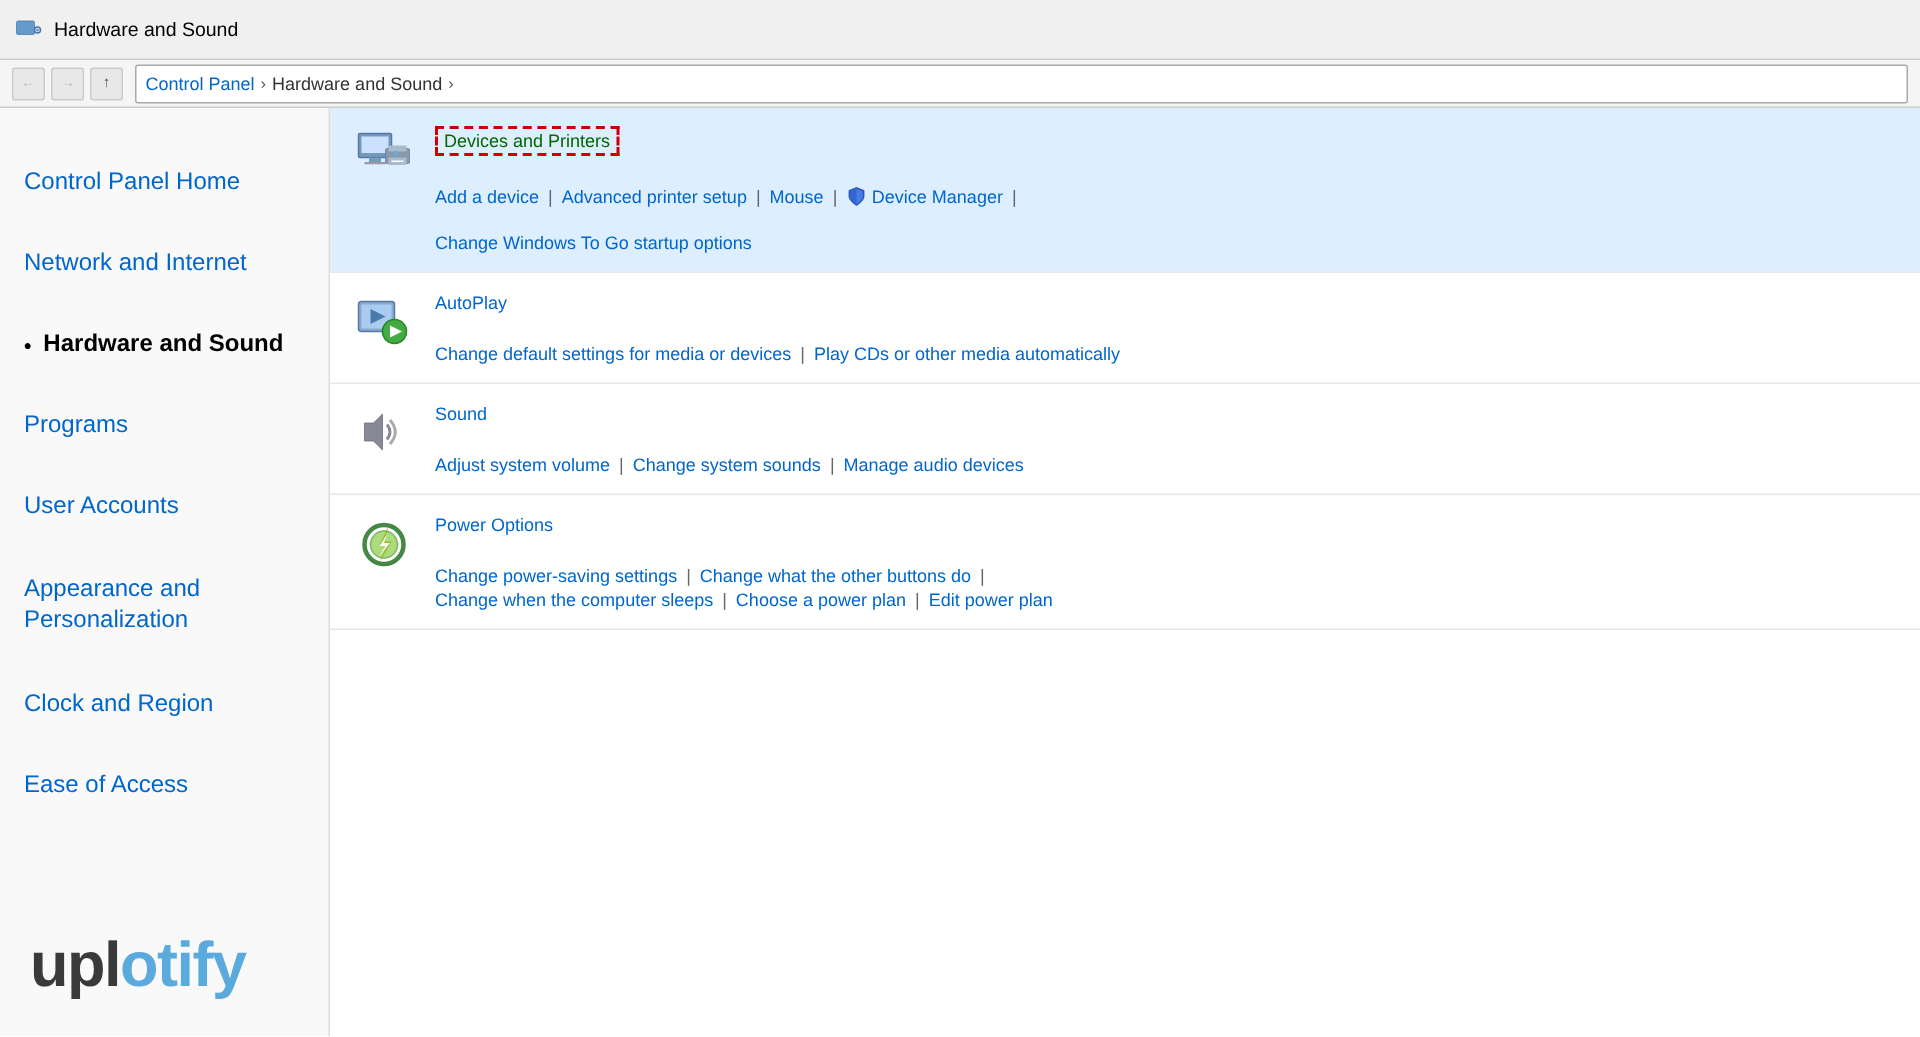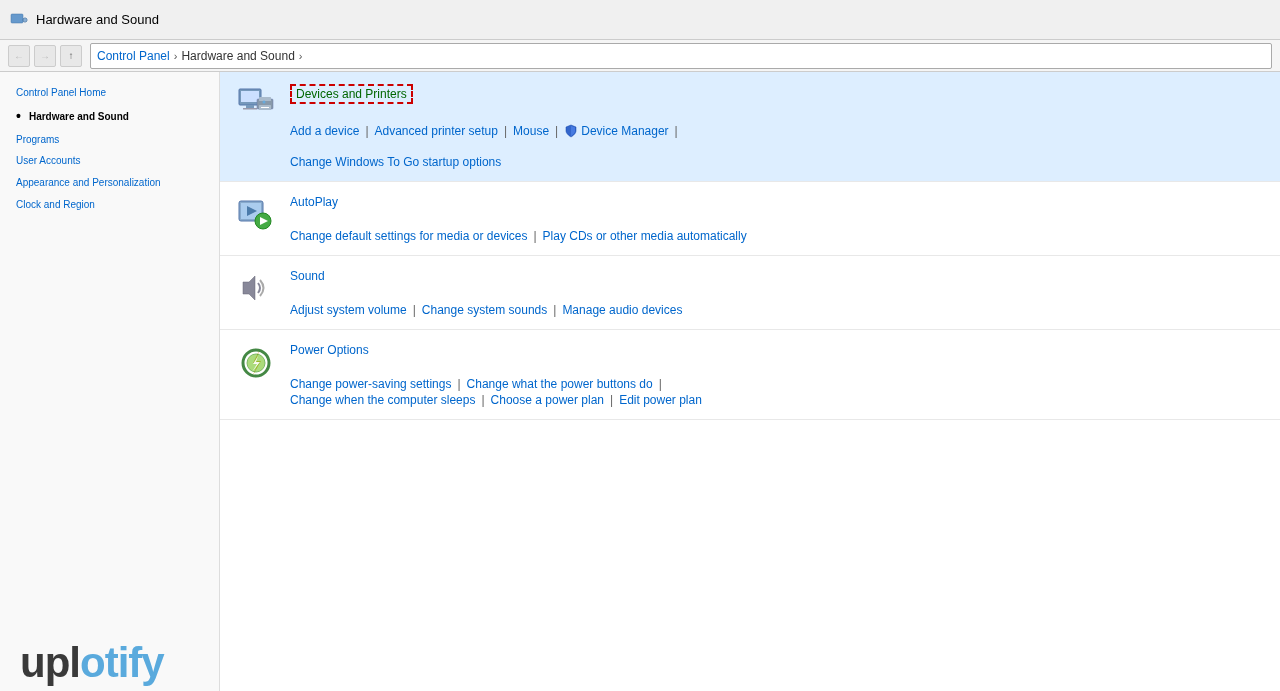--- a/index.html
+++ b/index.html
@@ -84,26 +84,27 @@
     
     .sidebar {
       width: 220px;
       background: #f9f9f9;
       border-right: 1px solid #ddd;
       padding: 10px 0;
       flex-shrink: 0;
     }
     .sidebar-item {
       padding: 5px 16px;
-      font-size: 10px;
+      font-size: 16px;
       color: #0066cc;
       cursor: pointer;
       display: flex;
       align-items: center;
       gap: 6px;
+      margin-top: 26px;
     }
     .sidebar-item.active {
       color: #000;
       font-weight: bold;
     }
     .sidebar-item.active::before {
       content: '•';
       color: #000;
       font-size: 14px;
       margin-right: 2px;
@@ -167,21 +168,21 @@
       white-space: nowrap;
     }
     .section-sep {
       color: #666;
       margin: 0 6px;
     }
 
     
     .watermark {
       position: absolute;
-      bottom: 4px;
+      bottom: 24px;
       left: 20px;
       font-size: 42px;
       font-weight: 700;
       letter-spacing: -1px;
     }
     .watermark-dark { color: #3a3a3a; }
     .watermark-blue { color: #5aaadd; }
   </style>
 </head>
 <body>
@@ -206,34 +207,40 @@
     <span class="breadcrumb-sep">›</span>
   </div>
 </div>
 
 <div class="main-layout">
 
   <div class="sidebar">
     <div class="sidebar-item">
       <span>Control Panel Home</span>
     </div>
+    <div class="sidebar-item">
+      <span>Network and Internet</span>
+    </div>
     <div class="sidebar-item active">
       <span>Hardware and Sound</span>
     </div>
     <div class="sidebar-item">
       <span>Programs</span>
     </div>
     <div class="sidebar-item">
       <span>User Accounts</span>
     </div>
     <div class="sidebar-item" style="line-height:1.3;">
       <span>Appearance and Personalization</span>
     </div>
     <div class="sidebar-item">
       <span>Clock and Region</span>
+    </div>
+    <div class="sidebar-item">
+      <span>Ease of Access</span>
     </div>
   </div>
 
   <div class="content">
 
     <div class="section-row highlighted">
       <div class="section-icon">
         <svg width="38" height="38" viewBox="0 0 38 38">
 
           <rect x="2" y="4" width="22" height="16" rx="1" fill="#7799bb" stroke="#5577aa" stroke-width="1"></rect>
@@ -336,21 +343,21 @@
           <polygon points="21,13 16,21 20,21 15,29 23,19 19,19" fill="#fff" opacity="0.9"></polygon>
         </svg>
       </div>
       <div class="section-content">
         <div>
           <span class="section-title">Power Options</span>
         </div>
         <div class="section-links">
           <span class="section-link">Change power-saving settings</span>
           <span class="section-sep">|</span>
-          <span class="section-link">Change what the power buttons do</span>
+          <span class="section-link">Change what the other buttons do</span>
           <span class="section-sep">|</span>
         </div>
         <div class="section-links" style="margin-top:2px;">
           <span class="section-link">Change when the computer sleeps</span>
           <span class="section-sep">|</span>
           <span class="section-link">Choose a power plan</span>
           <span class="section-sep">|</span>
           <span class="section-link">Edit power plan</span>
         </div>
       </div>

